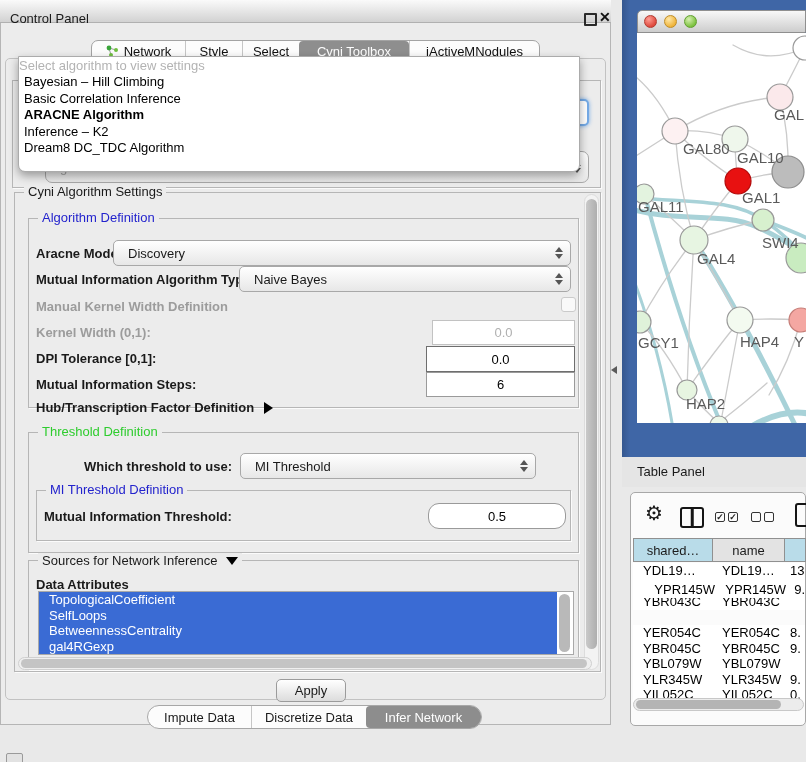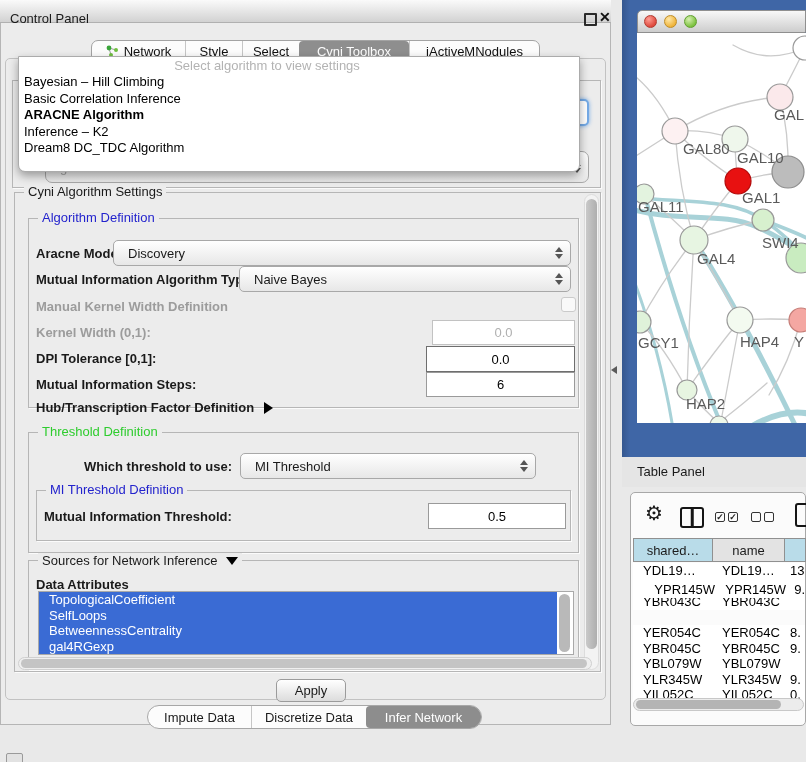--- a/index.html
+++ b/index.html
@@ -34,21 +34,21 @@
   .stepper{position:absolute;right:7px;top:50%;transform:translateY(-50%);display:flex;flex-direction:column;gap:2px}
   .stepper i{display:block;width:0;height:0;border-left:4px solid transparent;border-right:4px solid transparent}
   .stepper .up{border-bottom:5px solid #555}.stepper .dn{border-top:5px solid #555}
   .combo-focus{left:30px;top:99px;width:559px;height:27px;border:2px solid #74aae6;
                box-shadow:0 0 4px #74aae6;background:#fff}
   .combo-bg{left:45px;top:151px;width:544px;height:32px;border-radius:7px}
   .combo-bg .val{color:#a6a6a6}
   
   .popup{left:18px;top:56px;width:562px;height:116px;background:#fff;border:1px solid #ababab;
          border-radius:0 0 7px 7px;box-shadow:0 4px 10px rgba(0,0,0,.35);z-index:5;box-sizing:border-box}
-  .popup .hdr{height:17px;line-height:17px;text-align:center;color:#b3b3b3;font-size:13px;padding-right:64px}
+  .popup .hdr{height:17px;line-height:17px;text-align:left;color:#b3b3b3;font-size:13px;padding-right:64px}
   .popup .item{height:16.5px;line-height:16.5px;padding-left:5px;font-size:13px;color:#000;white-space:nowrap}
   .popup .item.bold{font-weight:bold}
   
   .cyni-frame{left:14px;top:192px;width:587px;height:480px}
   .vscroll{left:584px;top:194px;width:15px;height:476px;background:#f3f3f3;border:1px solid #dcdcdc;
            border-radius:8px;box-sizing:border-box}
   .vscroll .thumb{position:absolute;left:1px;top:4px;width:11px;height:450px;border-radius:6px;
                   background:linear-gradient(90deg,#c9c9c9,#aeaeae)}
   .algo-frame{left:28px;top:218px;width:551px;height:190px}
   .title-blue{color:#2323cd}.title-green{color:#2ecc2e}
@@ -241,21 +241,21 @@
   <span class="val">MI Threshold</span>
   <span class="stepper">
       <i class="up"></i>
       <i class="dn"></i>
     </span>
 </div>
 
 <div class="abs etched mi-frame"></div>
 <div class="frame-title title-blue" style="left:46px;top:483px">MI Threshold Definition</div>
 <div class="flabel" style="left:44px;top:509px">Mutual Information Threshold:</div>
-<input class="field" style="left: 428px; top: 503px; width: 138px; height: 26px;" value="0.5">
+<input class="field" style="left: 428px; top: 503px; width: 138px; height: 26px; border-radius: 11px;" value="0.5">
 
 <div class="abs etched src-frame"></div>
 <div class="abs src-title">
   <span>Sources for Network Inference</span>
   <span class="tri-down"></span>
 </div>
 <div class="flabel" style="left:36px;top:577px">Data Attributes</div>
 <div class="abs listbox">
   <div class="li sel">TopologicalCoefficient</div>
   <div class="li sel">SelfLoops</div>

